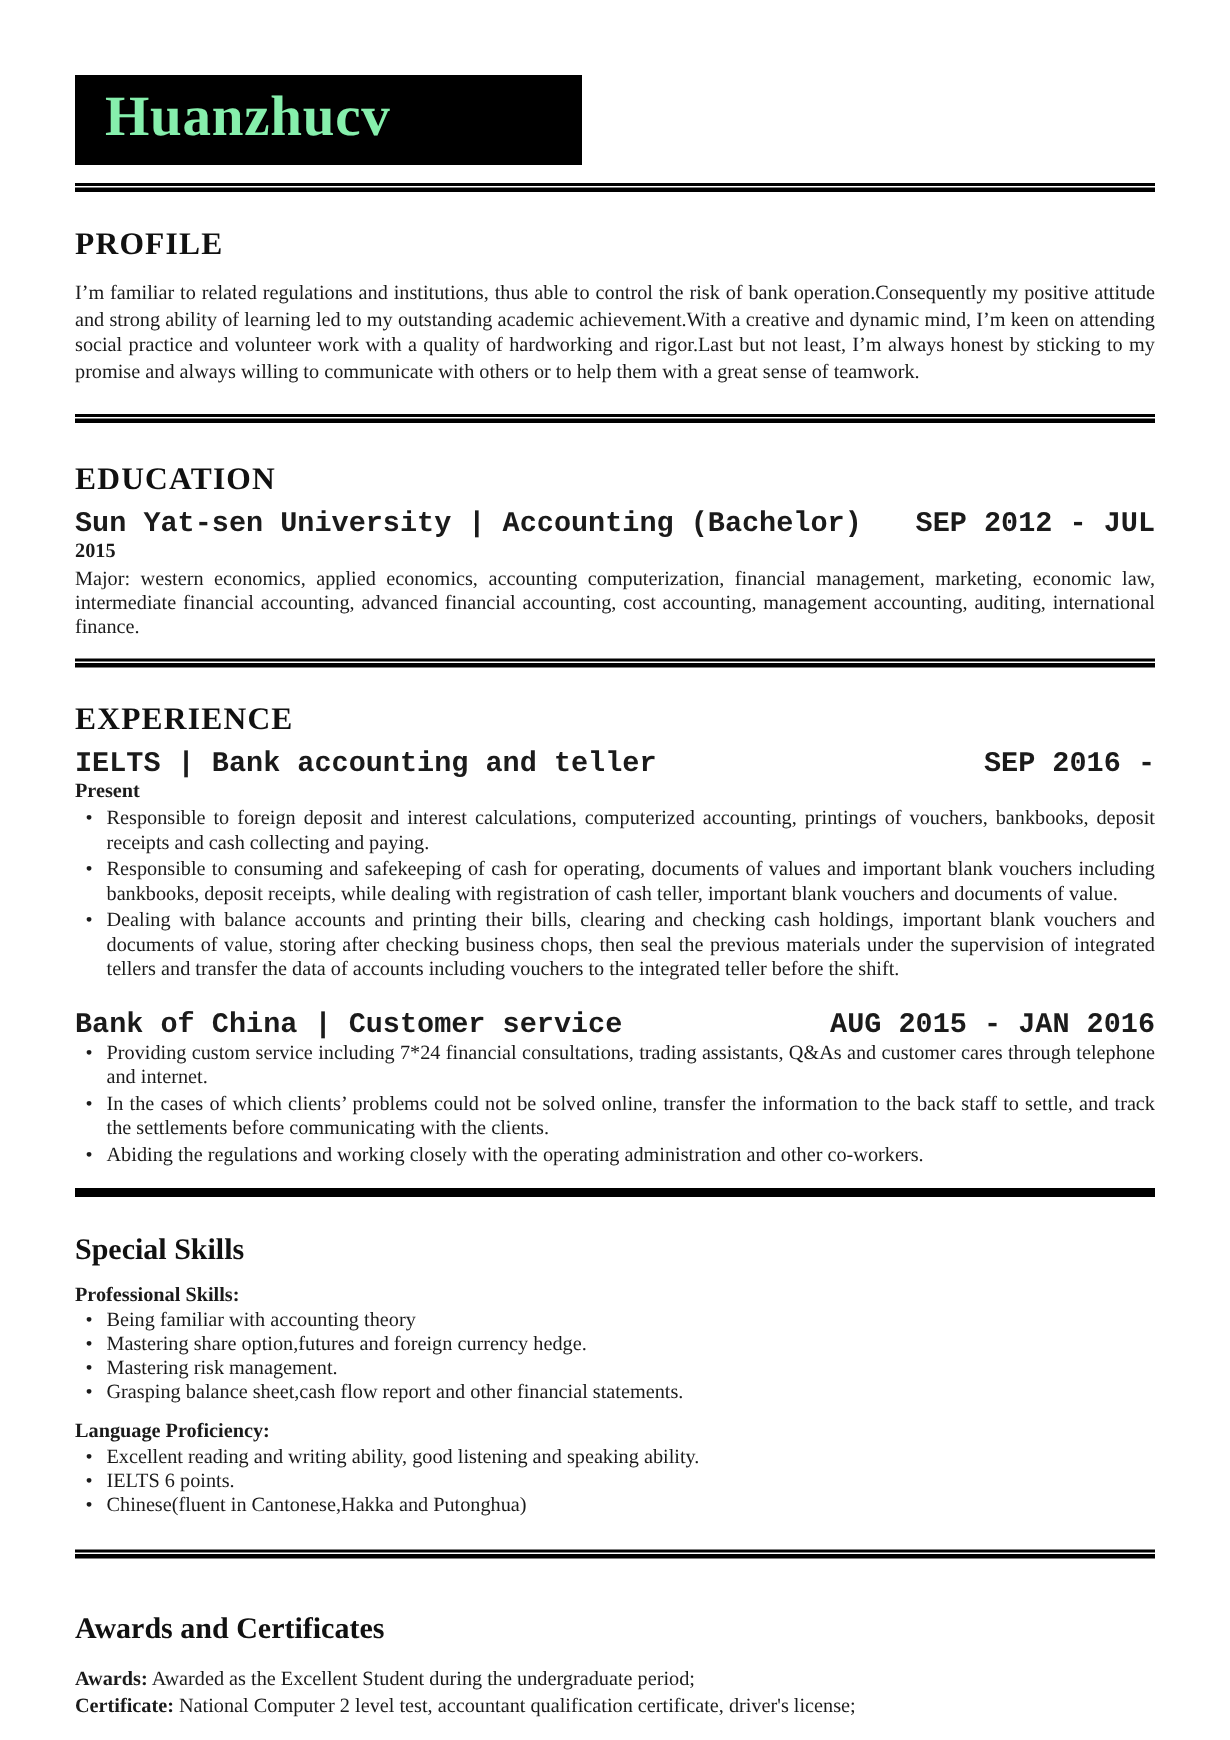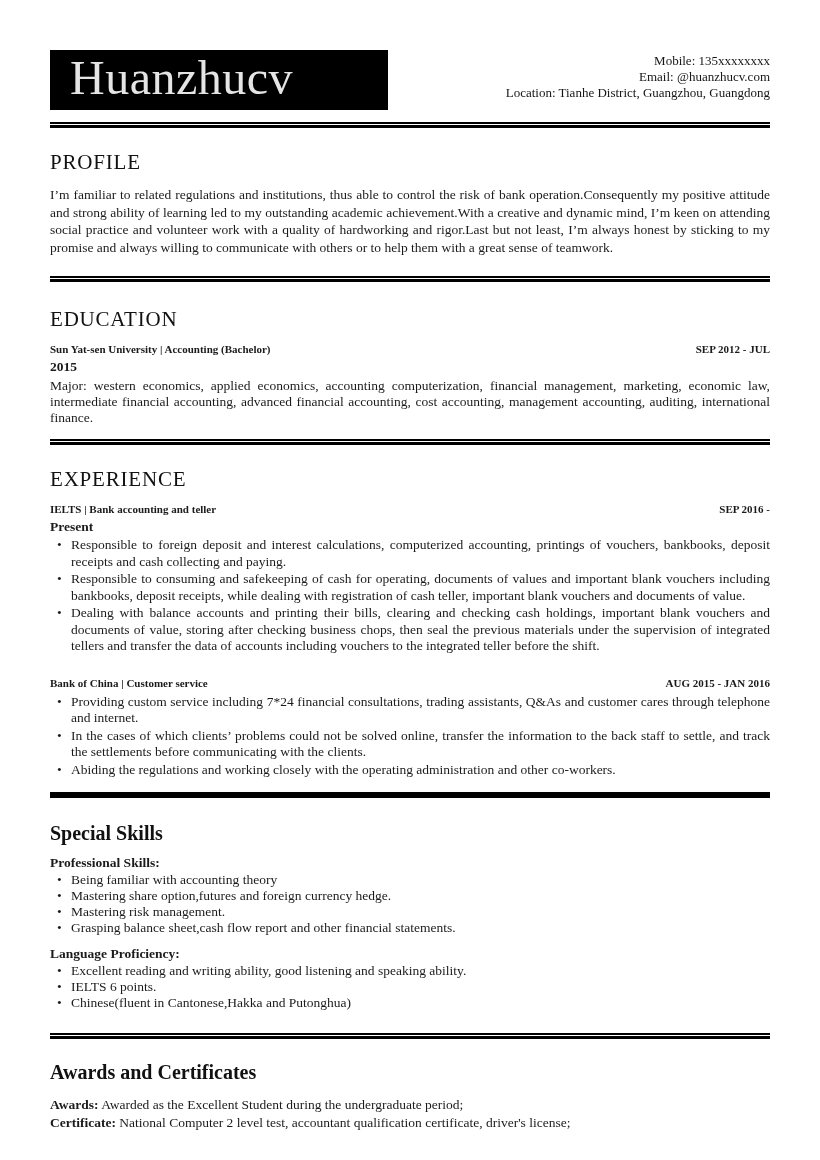--- a/index.html
+++ b/index.html
@@ -18,23 +18,23 @@
 
   
   .header-row { display: flex; justify-content: space-between; align-items: flex-start; }
   .name-banner {
     width: 338px; height: 60px;
     background: #000000;
     display: flex; align-items: center;
     padding-left: 20px;
   }
   .name-text {
-    color: #e5e5e5;
-    font-size: 48px;
-    font-weight: normal;
+    color: #86efac;
+    font-size: 38px;
+    font-weight: bold;
     letter-spacing: 0.5px;
     line-height: 1;
     padding-bottom: 4px;
   }
   .contact-info {
     text-align: right;
     font-size: 13px;
     line-height: 16px;
     margin-top: 3px;
     color: #151515;
@@ -48,21 +48,21 @@
     height: 6px;
   }
   .rule-thick {
     height: 6px;
     background: #000;
   }
 
   
   .section-title-caps {
     font-size: 21px;
-    font-weight: normal;
+    font-weight: bold;
     letter-spacing: 0.8px;
     color: #111;
   }
   .section-title-mixed {
     font-size: 20px;
     font-weight: bold;
     color: #111;
   }
   .body-text {
     font-size: 13.5px;
@@ -71,23 +71,24 @@
   }
 
   .profile-section { margin-top: 22px; }
   .profile-section .body-text { margin-top: 11px; }
 
   .rule-education { margin-top: 20px; }
 
   .education-section { margin-top: 25px; }
   .entry-head {
     display: flex; justify-content: space-between;
-    font-size: 11px; font-weight: bold;
+    font-size: 19px; font-weight: bold;
     line-height: 17px;
     margin-top: 9px;
+    font-family: Liberation Mono, monospace;
   }
   .entry-date-wrap {
     font-size: 13.5px; font-weight: bold; line-height: 17px;
   }
   .education-major { margin-top: 3px; line-height: 16px; }
 
   .rule-experience { margin-top: 13px; }
 
   .experience-section { margin-top: 22px; }
   .bullet-list { list-style: none; margin-top: 2px; }
@@ -113,39 +114,34 @@
   .group-heading {
     font-size: 13.5px; font-weight: bold;
     line-height: 16px;
     margin-top: 10px;
   }
   .skills-section .bullet-list { margin-top: 1px; }
   .skills-section .bullet-list li { line-height: 16px; margin-bottom: 0; }
 
   .rule-awards { margin-top: 22px; }
 
-  .awards-section { margin-top: 22px; }
+  .awards-section { margin-top: 36px; }
   .awards-lines { margin-top: 12px; }
   .awards-lines .line { font-size: 13.5px; line-height: 17.5px; }
   .label-bold { font-weight: bold; }
 </style>
 </head>
 <body>
 
 <div class="page">
 
   <div class="header-row">
     <div class="name-banner">
       <div class="name-text">Huanzhucv</div>
     </div>
-    <div class="contact-info">
-      <div>Mobile: 135xxxxxxxx</div>
-      <div>Email: @huanzhucv.com</div>
-      <div>Location: Tianhe District, Guangzhou, Guangdong</div>
-    </div>
   </div>
 
   <div class="rule-double"></div>
 
   <div class="profile-section">
     <div class="section-title-caps">PROFILE</div>
     <div class="body-text">I’m familiar to related regulations and institutions, thus able to control the risk of bank operation.Consequently my positive attitude and strong ability of learning led to my outstanding academic achievement.With a creative and dynamic mind, I’m keen on attending social practice and volunteer work with a quality of hardworking and rigor.Last but not least, I’m always honest by sticking to my promise and always willing to communicate with others or to help them with a great sense of teamwork.</div>
   </div>
 
   <div class="rule-double rule-education"></div>

